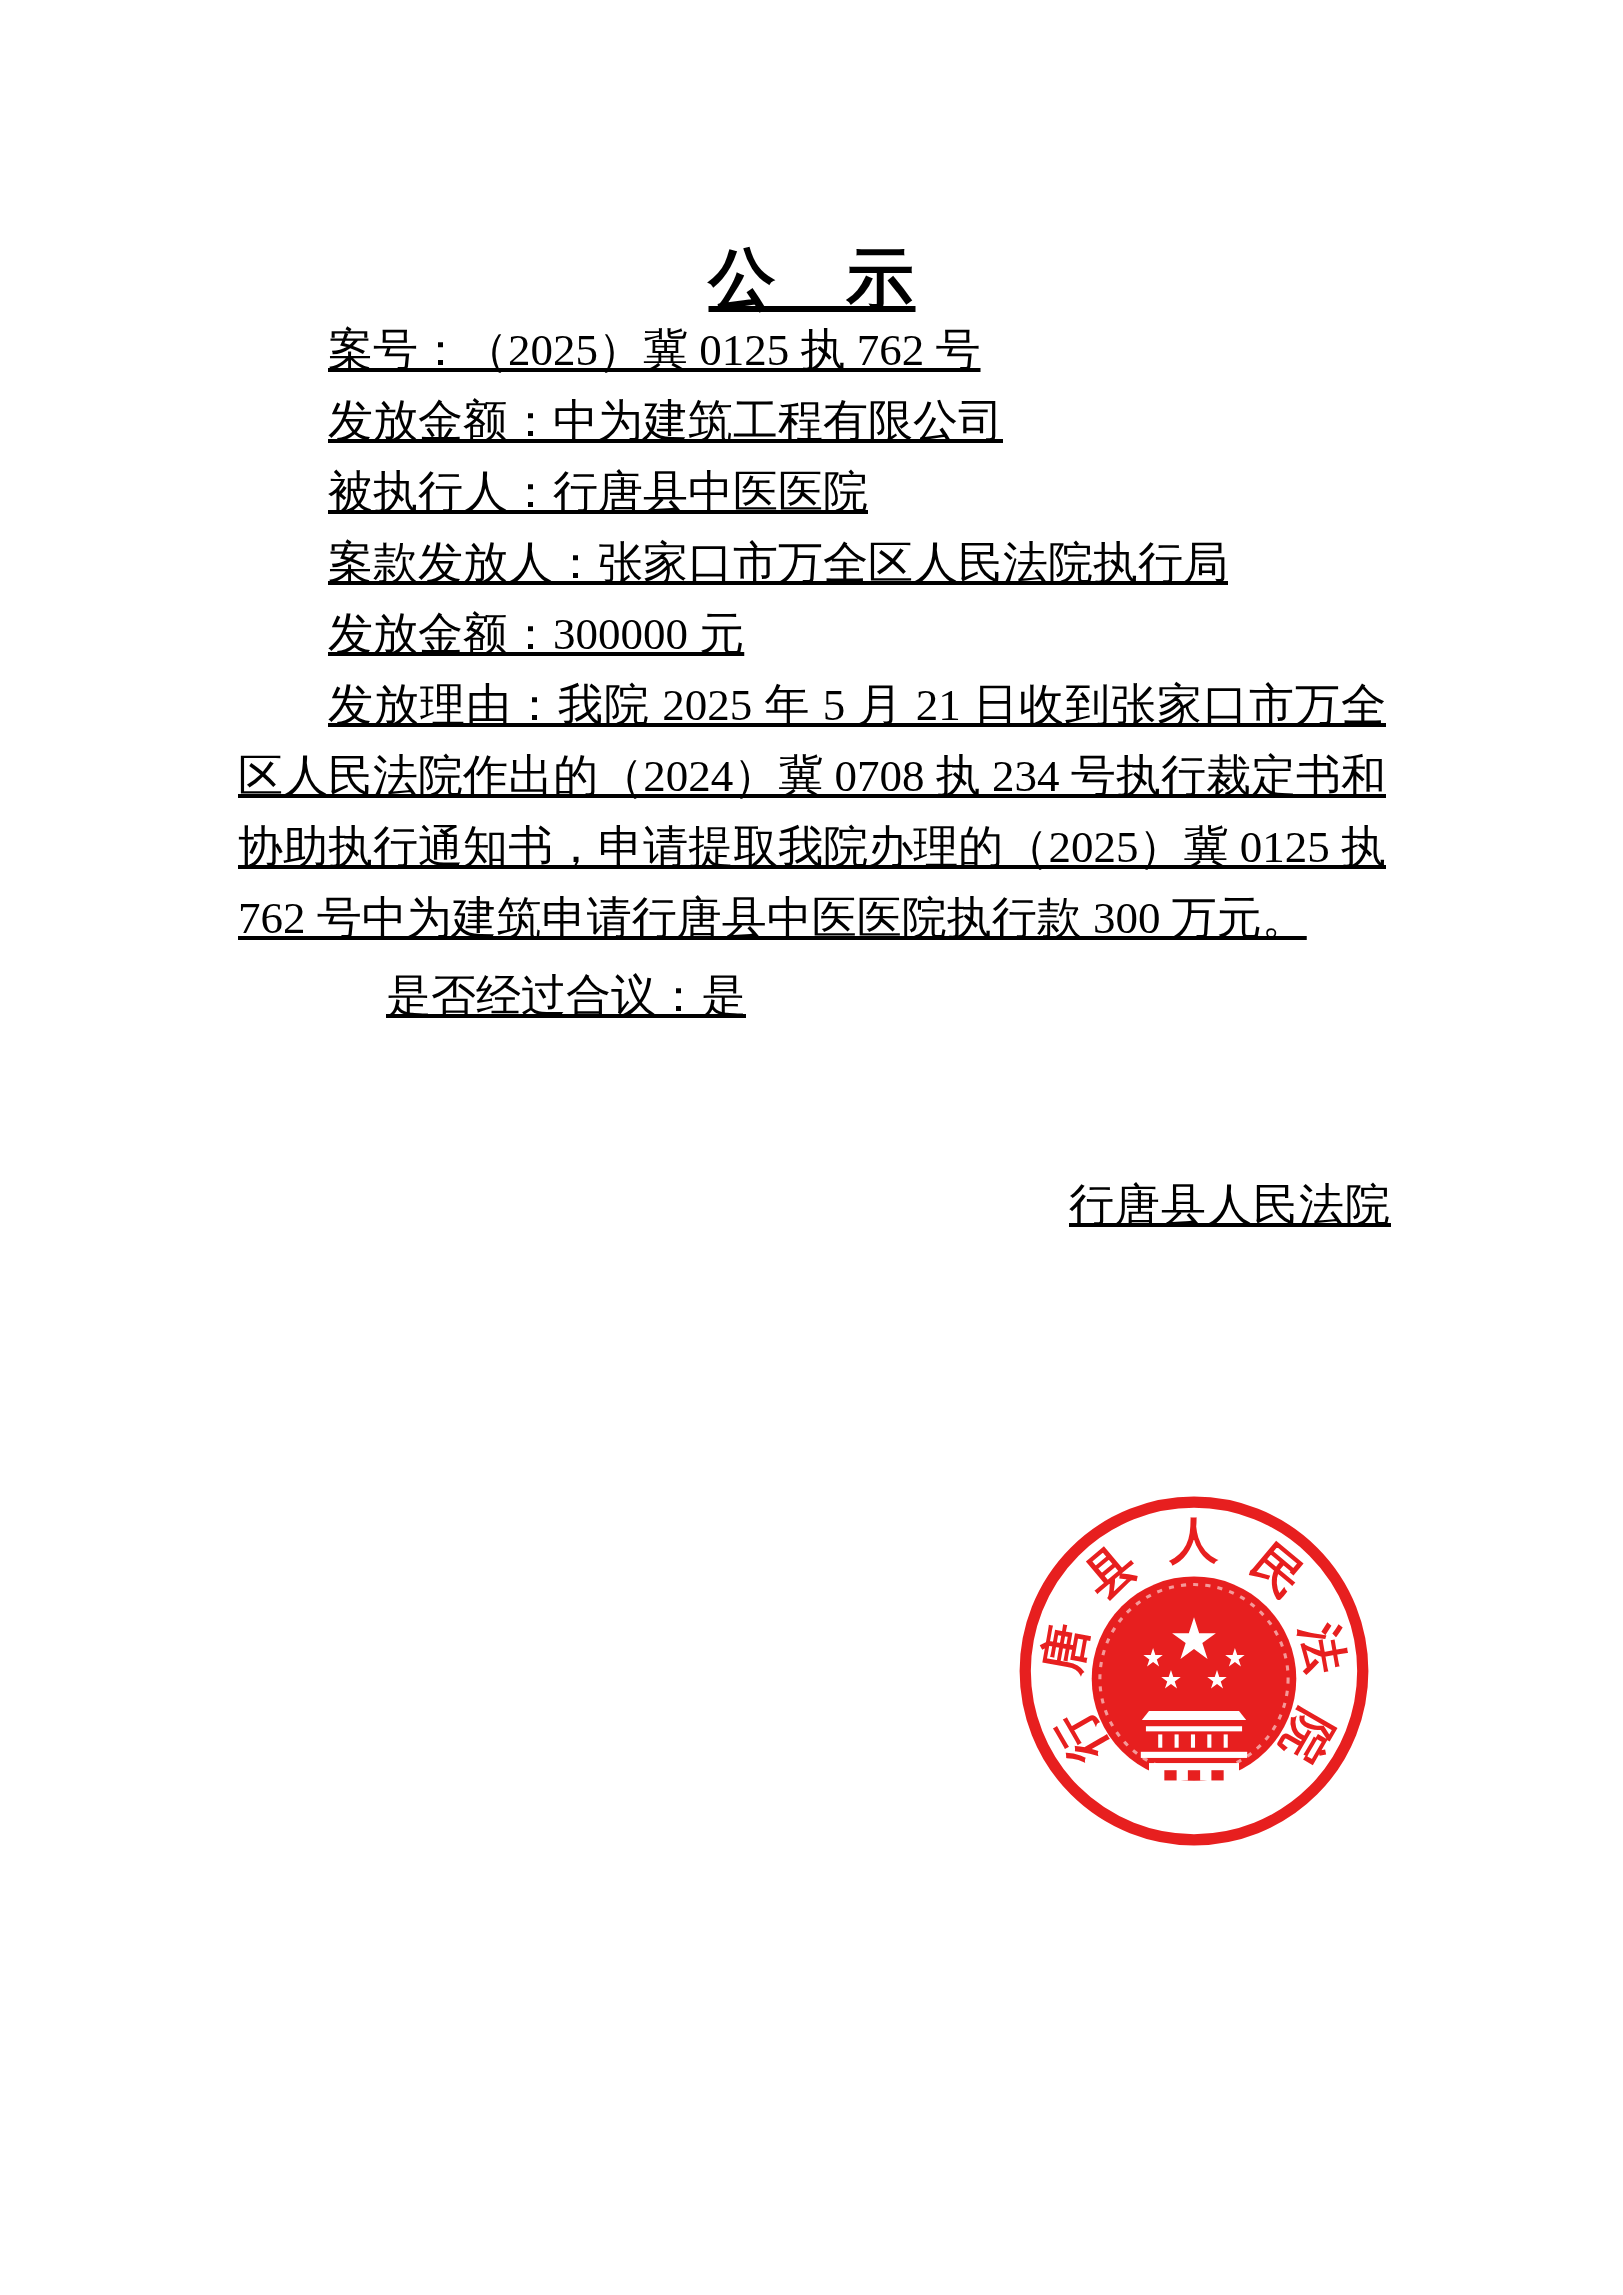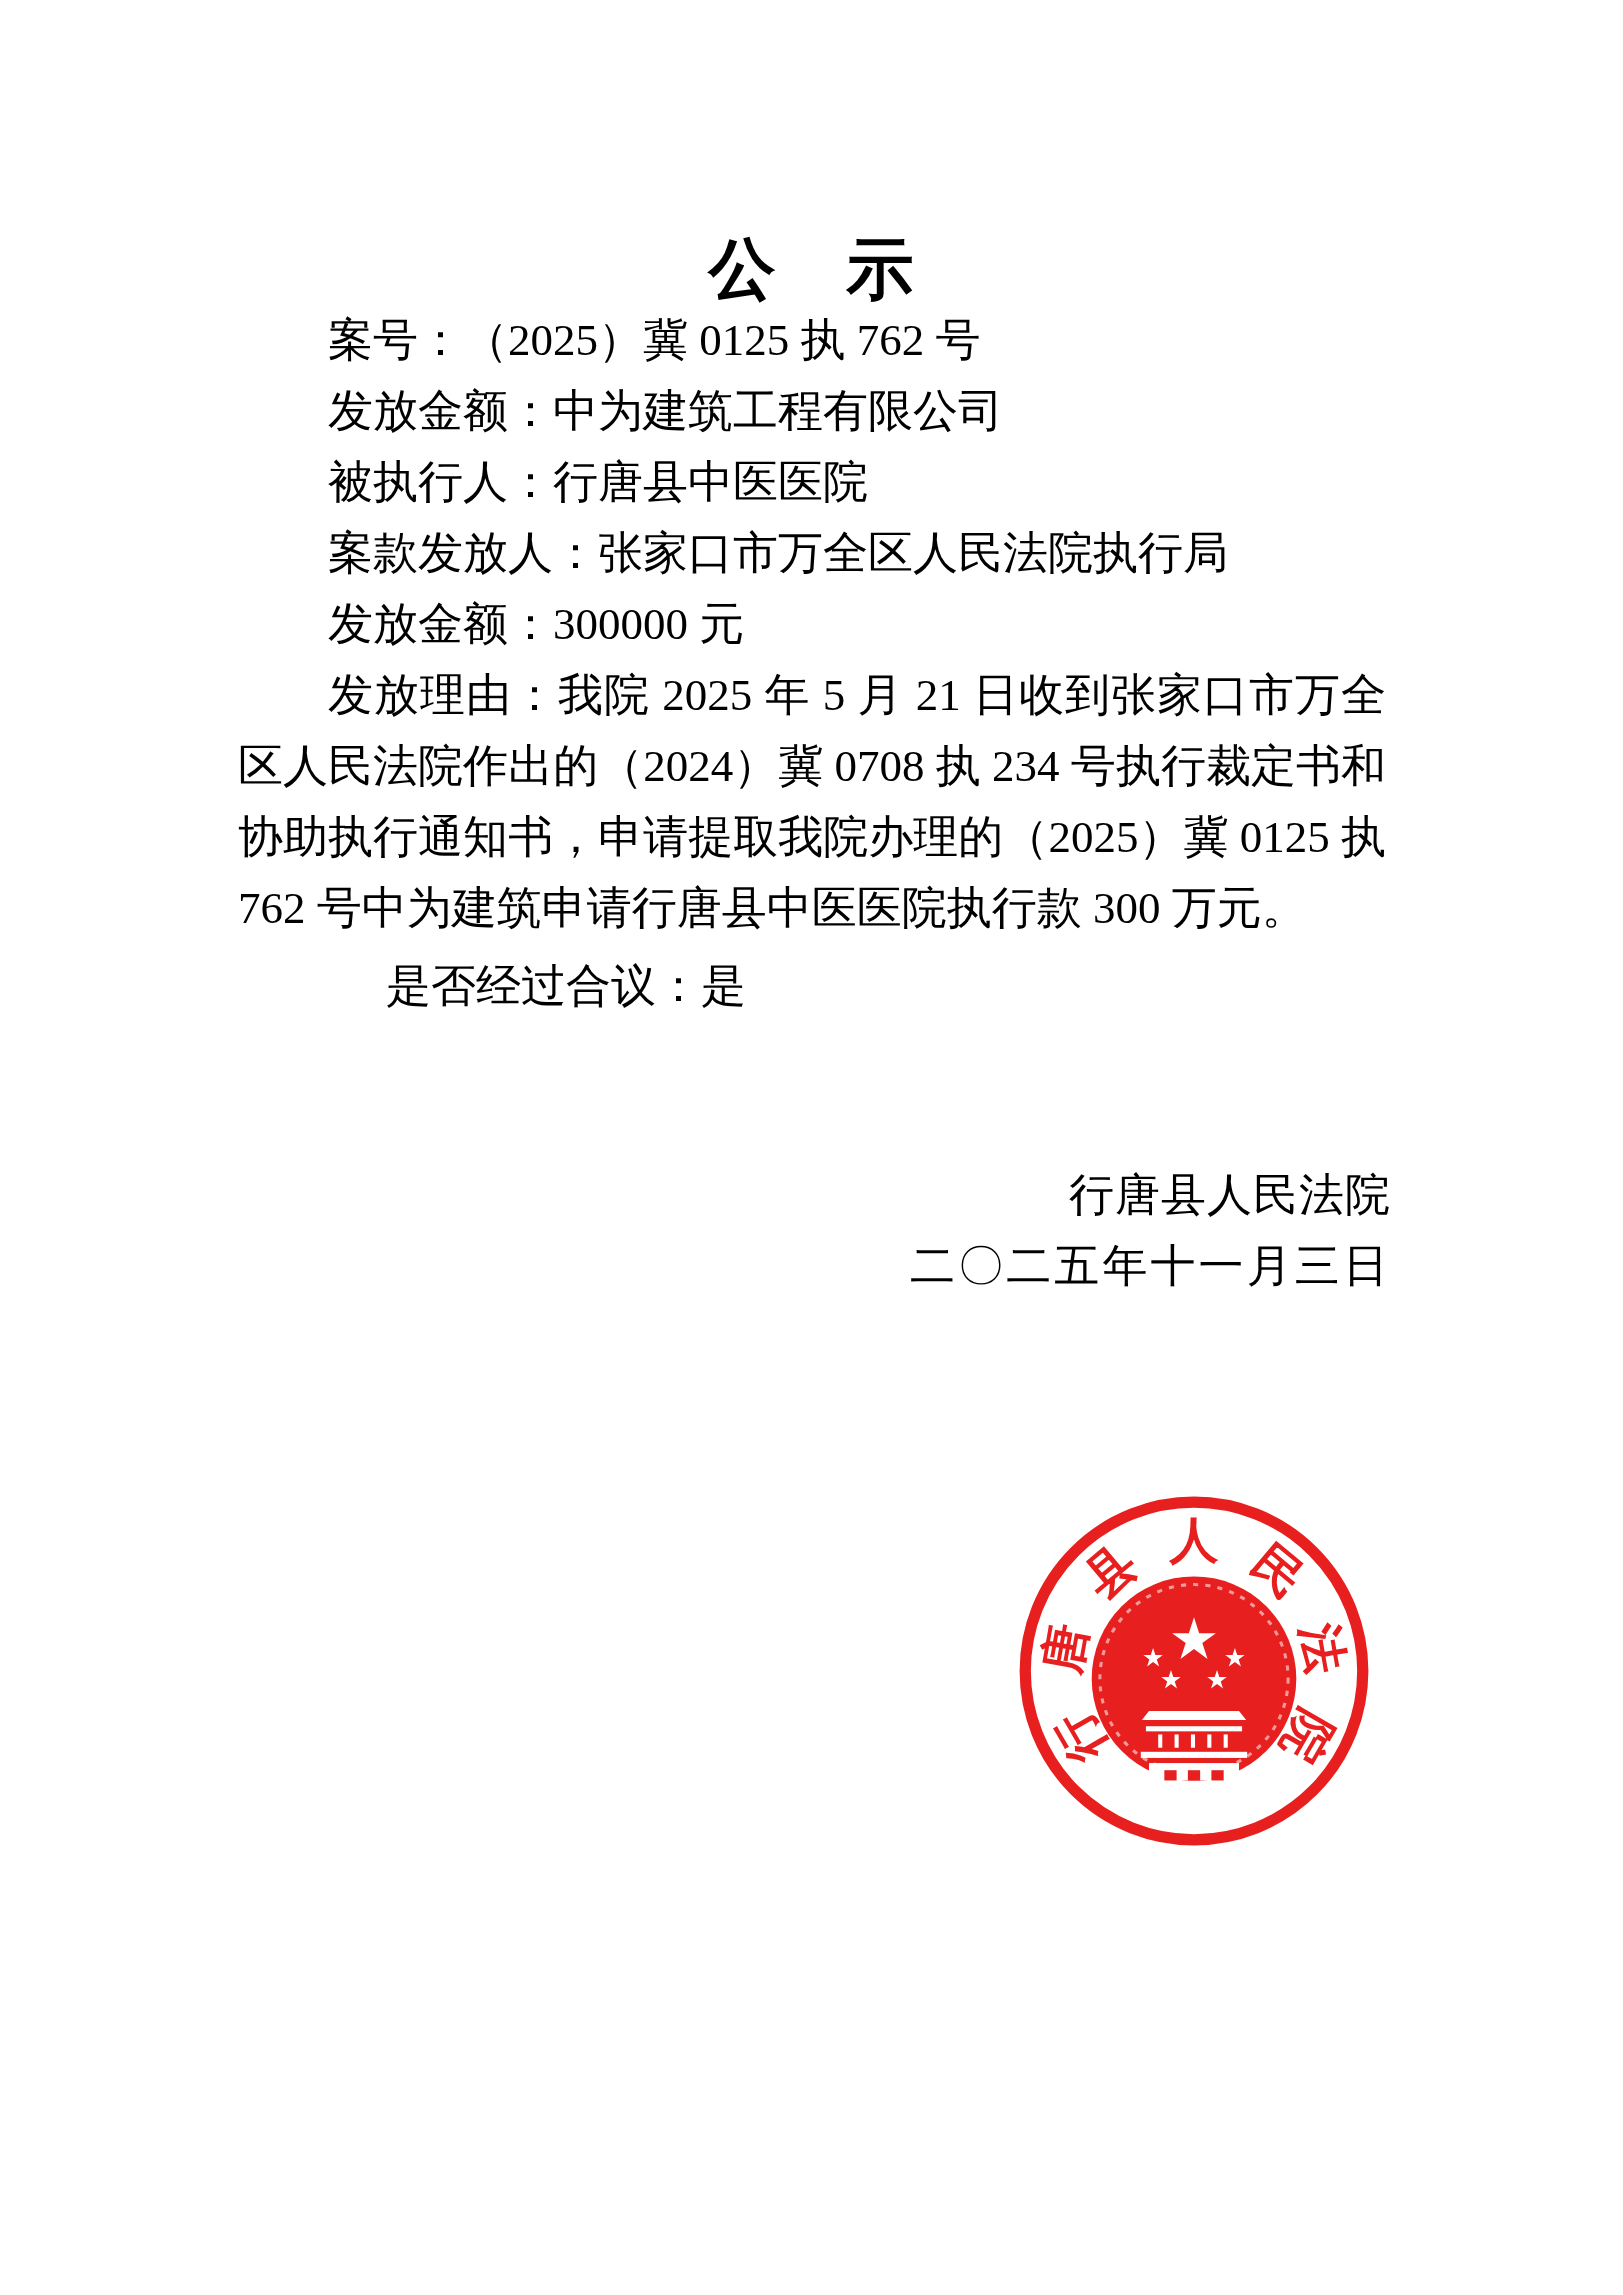--- a/index.html
+++ b/index.html
@@ -8,23 +8,24 @@
     width: 1623px;
     height: 2295px;
     background: #ffffff;
     font-family: "Liberation Serif", "DejaVu Serif", serif;
     color: #000000;
     overflow: hidden;
   }
   .content {
     position: absolute;
     left: 238px;
-    top: 233px;
+    top: 243px;
     width: 1148px;
     z-index: 2;
+    text-decoration: underline;
   }
   .doc-title {
     font-size: 67px;
     font-weight: bold;
     text-align: center;
     line-height: 72px;
     letter-spacing: 2px;
     margin: 0 0 0 0;
   }
   .body-text p {
@@ -81,21 +82,20 @@
       <p class="field-line">发放金额：中为建筑工程有限公司</p>
       <p class="field-line">被执行人：行唐县中医医院</p>
       <p class="field-line">案款发放人：张家口市万全区人民法院执行局</p>
       <p class="field-line">发放金额：300000 元</p>
       <p class="reason">发放理由：我院 2025 年 5 月 21 日收到张家口市万全区人民法院作出的（2024）冀 0708 执 234 号执行裁定书和协助执行通知书，申请提取我院办理的（2025）冀 0125 执 762 号中为建筑申请行唐县中医医院执行款 300 万元。</p>
       <p class="council">是否经过合议：是</p>
     </div>
 
     <div class="closing">
       <div class="sig">行唐县人民法院</div>
-      <div class="date">二〇二五年十一月三日</div>
     </div>
   </div>
 
   <svg class="seal" viewBox="0 0 700 700" xmlns="http://www.w3.org/2000/svg">
     <circle cx="350" cy="350" r="330" fill="none" stroke-width="22" stroke="#e60f0f"></circle>
 
     <g fill="#e60f0f">
       <circle cx="350" cy="365" r="200"></circle>
       <text class="seal-char" x="129" y="478" transform="rotate(-120 129 478)">行</text>
       <text class="seal-char" x="99" y="306" transform="rotate(-80 99 306)">唐</text>

